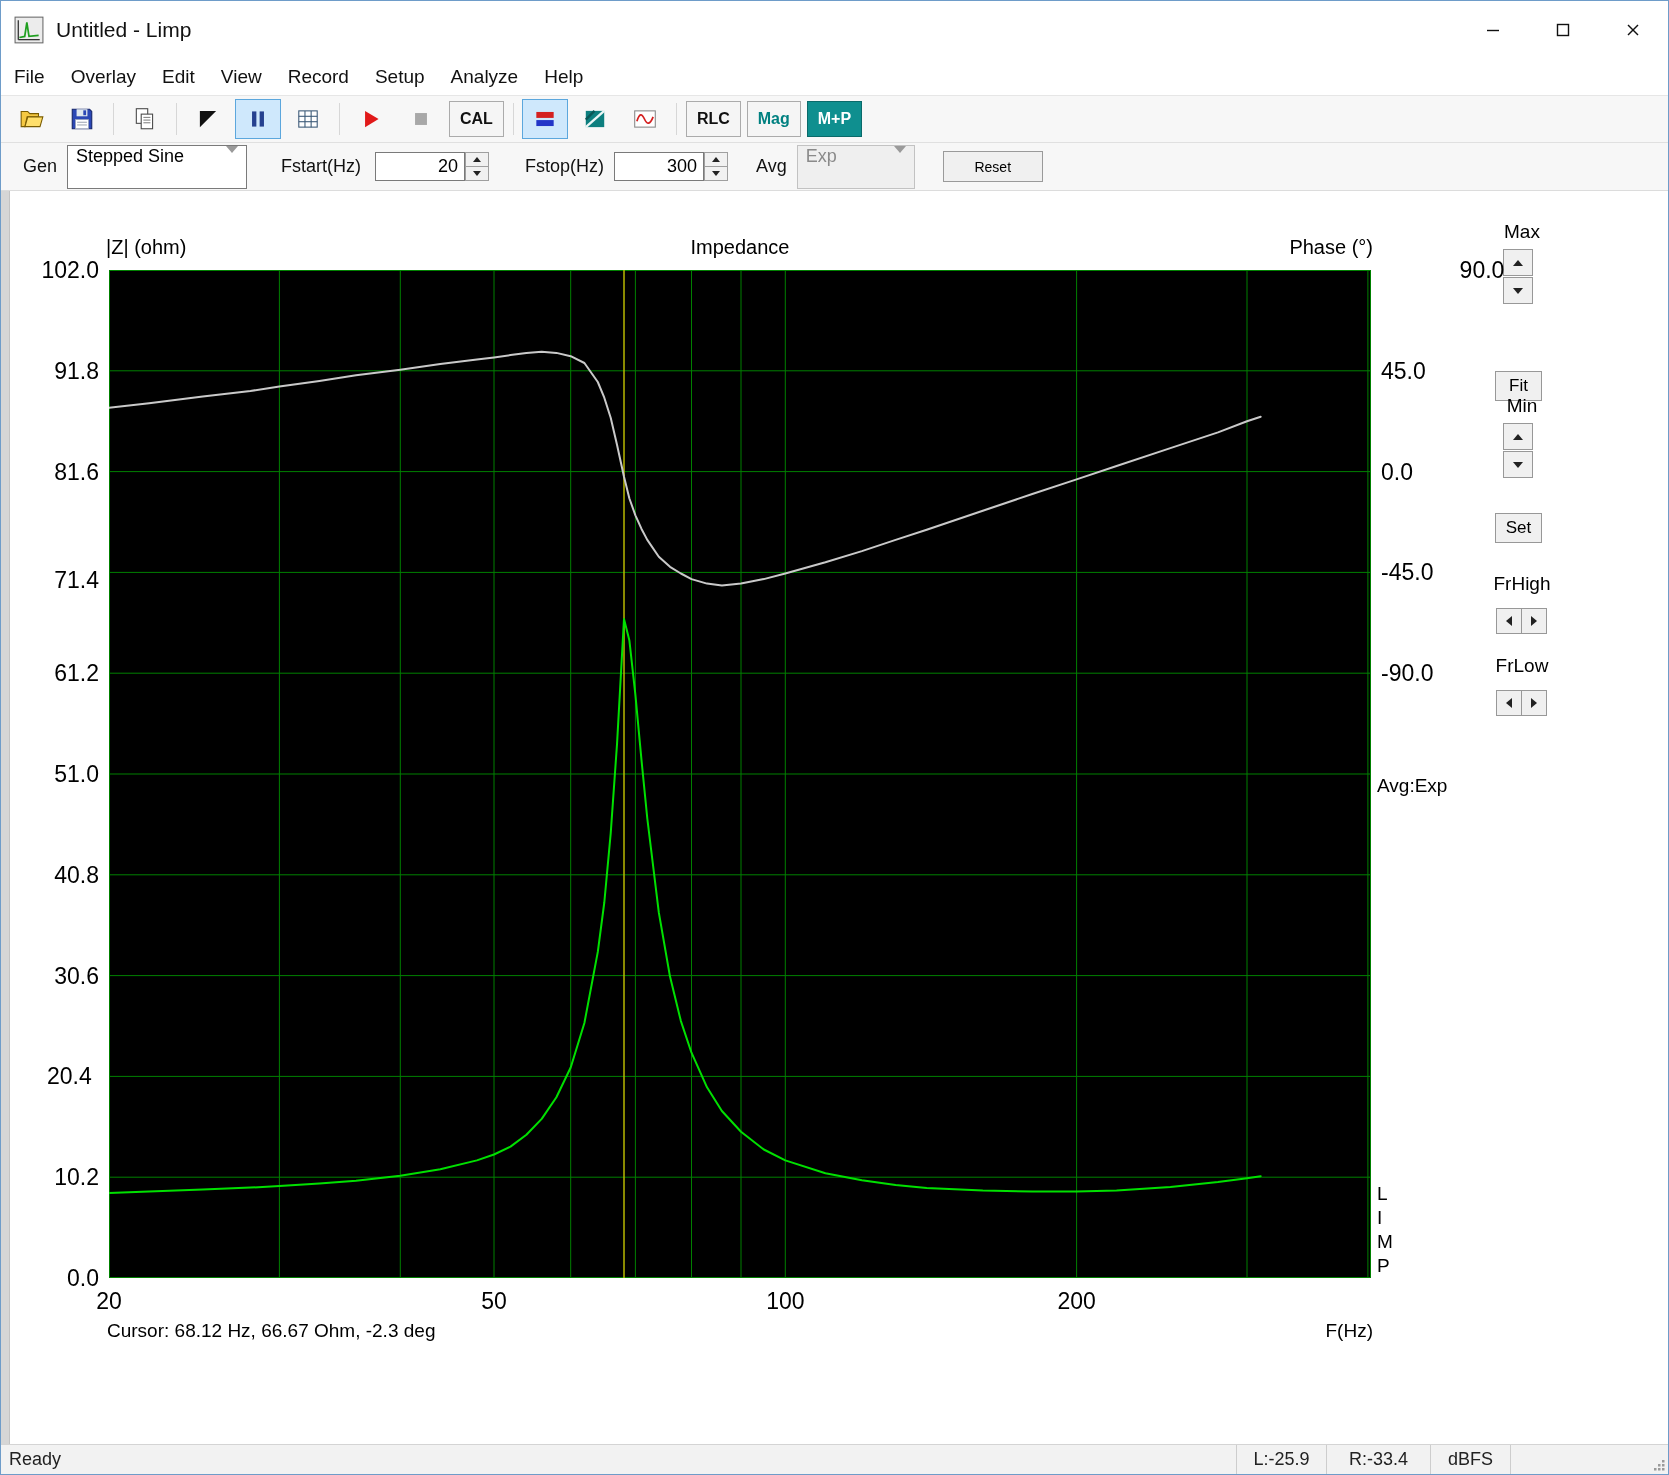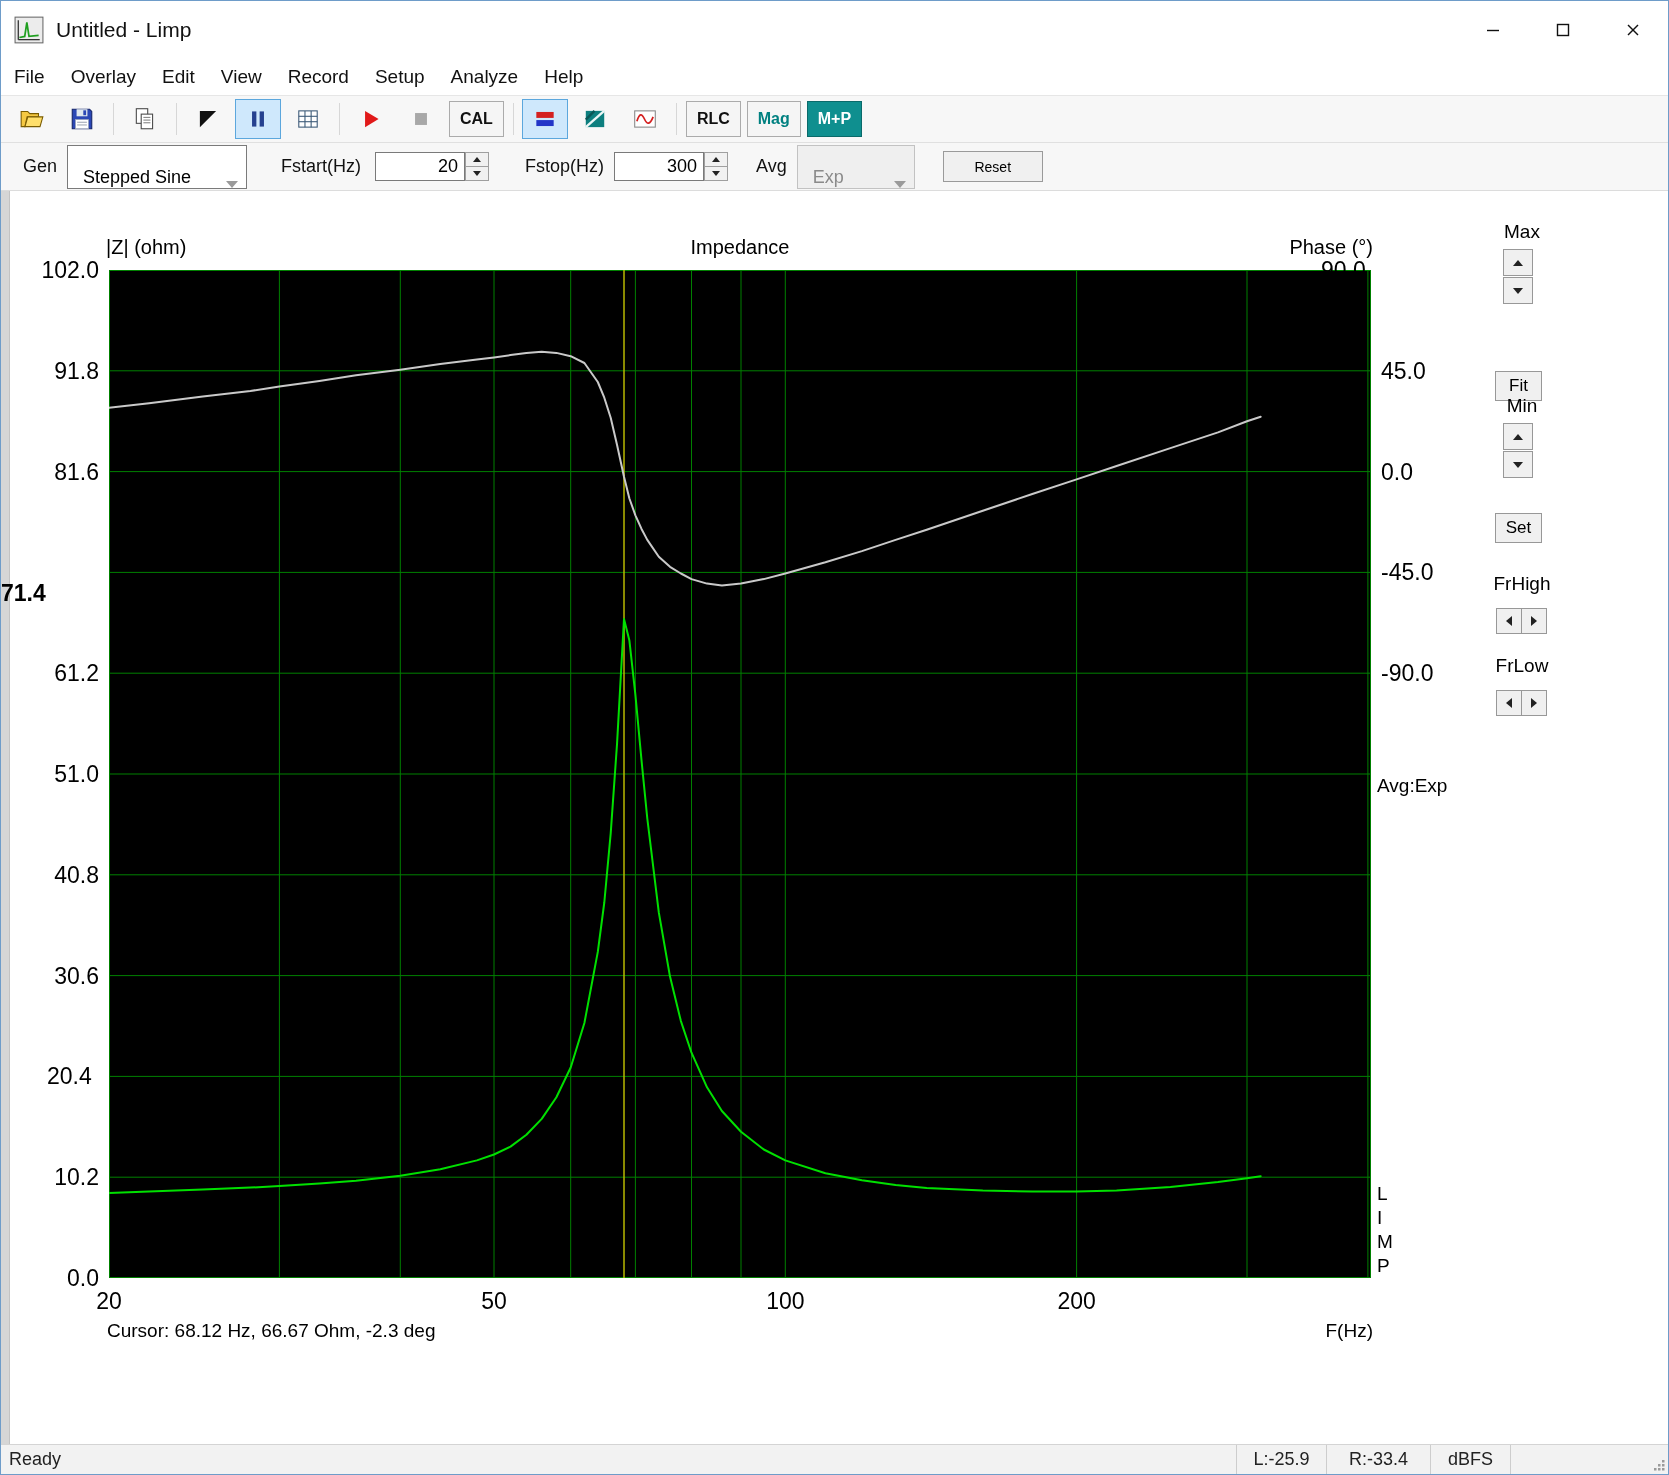--- a/index.html
+++ b/index.html
@@ -23,21 +23,21 @@
   .tbtn { min-width:46px; height:40px; display:inline-flex; align-items:center; justify-content:center; border:1px solid transparent; margin:0 2px; background:transparent; }
   .tbtn.checked { background:#cfe8fc; border:1px solid #5ca7dd; }
   .tbtn-text { font-size:16px; font-weight:bold; padding:0 10px; height:36px; min-width:48px; display:inline-flex; align-items:center; justify-content:center; border:1px solid #ababab; background:#f5f5f5; margin:0 3px; color:#111; }
   .tbtn-text.teal-text { color:#008080; }
   .tbtn-text.pressed-teal { background:#0f8f8f; border-color:#0a6a6a; color:#fff; }
   .tsep { width:1px; height:32px; background:#d7d7d7; margin:0 6px; }
 
   
   .controlsrow { position:absolute; left:0; top:142px; width:100%; height:48px; background:#f7f7f7; border-bottom:1px solid #dcdcdc; display:flex; align-items:center; font-size:18px; }
   .ctl-label { color:#111; }
-  .combo { height:44px; background:#fff; border:1px solid #7a7a7a; display:inline-flex; align-items:flex-end; padding-left:15px; position:relative; }
+  .combo { height:44px; background:#fff; border:1px solid #7a7a7a; display:inline-flex; align-items:flex-start; padding-left:8px; position:relative; }
   .combo .chev { position:absolute; right:8px; }
   .combo.disabled { background:#efefef; border-color:#c2c2c2; color:#8a8a8a; }
   .num-input { height:29px; border:1px solid #7a7a7a; background:#fff; font-family:"Liberation Sans",sans-serif; font-size:18px; text-align:right; padding-right:6px; }
   .spin { width:24px; height:29px; display:inline-flex; flex-direction:column; }
   .spin .sbtn { flex:1; border:1px solid #9f9f9f; background:#f1f1f1; display:flex; align-items:center; justify-content:center; }
   .spin .sbtn + .sbtn { border-top:none; }
   .push-btn { background:#f0f0f0; border:1px solid #9a9a9a; font-size:14px; display:inline-flex; align-items:center; justify-content:center; }
 
   
   .tri-down { width:0; height:0; border-left:6px solid transparent; border-right:6px solid transparent; border-top:7px solid #444; }
@@ -301,29 +301,29 @@
     <div class="sp-label" style="left:1488px; top:464px; width:66px;">FrLow</div>
     <div class="sp-btn" style="left:1495px; top:499px; width:26px; height:26px;">
         <span class="tri-left-s"></span>
       </div>
     <div class="sp-btn" style="left:1520px; top:499px; width:26px; height:26px;">
         <span class="tri-right-s"></span>
       </div>
   <div class="tick-label" style="left: 0px; top: 67px; width: 98px; text-align: right;">102.0</div>
       <div class="tick-label" style="left: 0px; top: 167.8px; width: 98px; text-align: right;">91.8</div>
       <div class="tick-label" style="left: 0px; top: 268.6px; width: 98px; text-align: right;">81.6</div>
-      <div class="tick-label" style="left: 0px; top: 390px; width: 98px; text-align: left; font-weight: bold;">71.4</div>
+      <div class="tick-label" style="left: 0px; top: 377px; width: 98px; text-align: right;">71.4</div>
       <div class="tick-label" style="left: 0px; top: 470.2px; width: 98px; text-align: right;">61.2</div>
       <div class="tick-label" style="left: 0px; top: 571px; width: 98px; text-align: right;">51.0</div>
       <div class="tick-label" style="left: 0px; top: 671.8px; width: 98px; text-align: right;">40.8</div>
       <div class="tick-label" style="left: 0px; top: 772.6px; width: 98px; text-align: right;">30.6</div>
       <div class="tick-label" style="left: 0px; top: 873.4px; width: 98px; text-align: left; margin-left: 46px;">20.4</div>
       <div class="tick-label" style="left: 0px; top: 974.2px; width: 98px; text-align: right;">10.2</div>
       <div class="tick-label" style="left: 0px; top: 1075px; width: 98px; text-align: right;">0.0</div>
-      <div class="tick-label" style="left: 1320px; top: 67px; width: 90px; text-align: left;">90.0</div>
+      <div class="tick-label" style="left: 1436px; top: 67px; width: 90px; text-align: center;">90.0</div>
       <div class="tick-label" style="left: 1380px; top: 167.8px; width: 90px; text-align: left;">45.0</div>
       <div class="tick-label" style="left: 1380px; top: 268.6px; width: 90px; text-align: left;">0.0</div>
       <div class="tick-label" style="left: 1380px; top: 369.4px; width: 90px; text-align: left;">-45.0</div>
       <div class="tick-label" style="left: 1380px; top: 470.2px; width: 90px; text-align: left;">-90.0</div>
       <div class="tick-label" style="left: 63px; top: 1098px; width: 90px; text-align: center;">20</div>
       <div class="tick-label" style="left: 448.042px; top: 1098px; width: 90px; text-align: center;">50</div>
       <div class="tick-label" style="left: 739.315px; top: 1098px; width: 90px; text-align: center;">100</div>
       <div class="tick-label" style="left: 1030.59px; top: 1098px; width: 90px; text-align: center;">200</div>
     </div>
 

